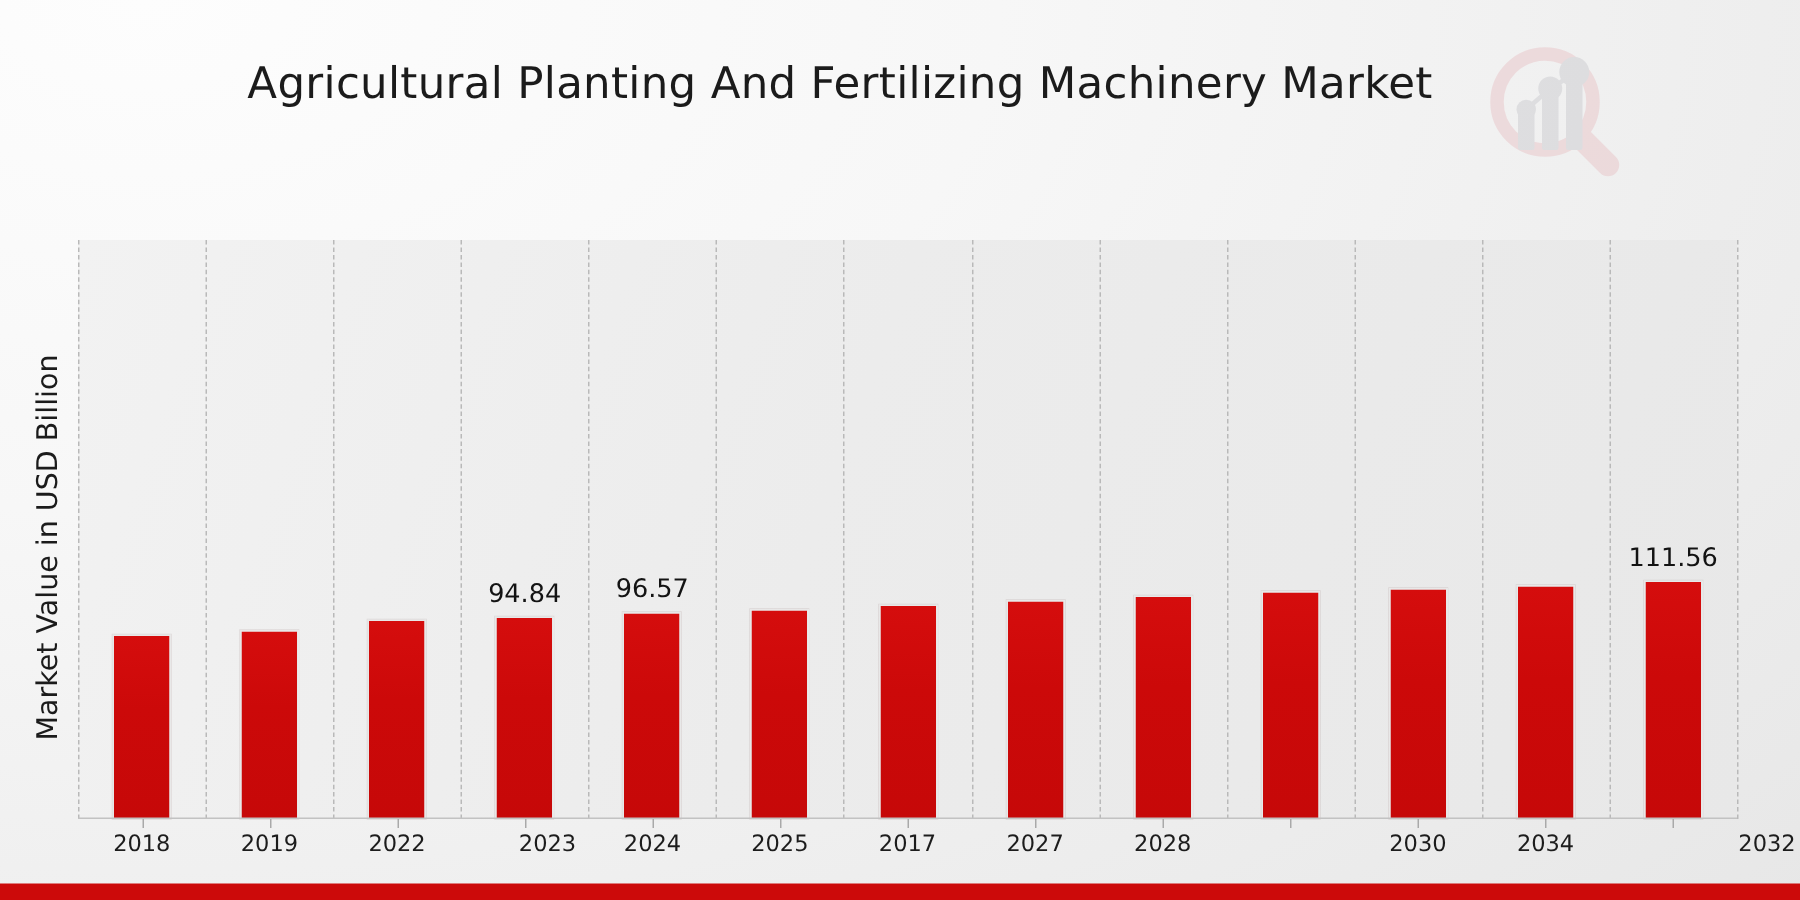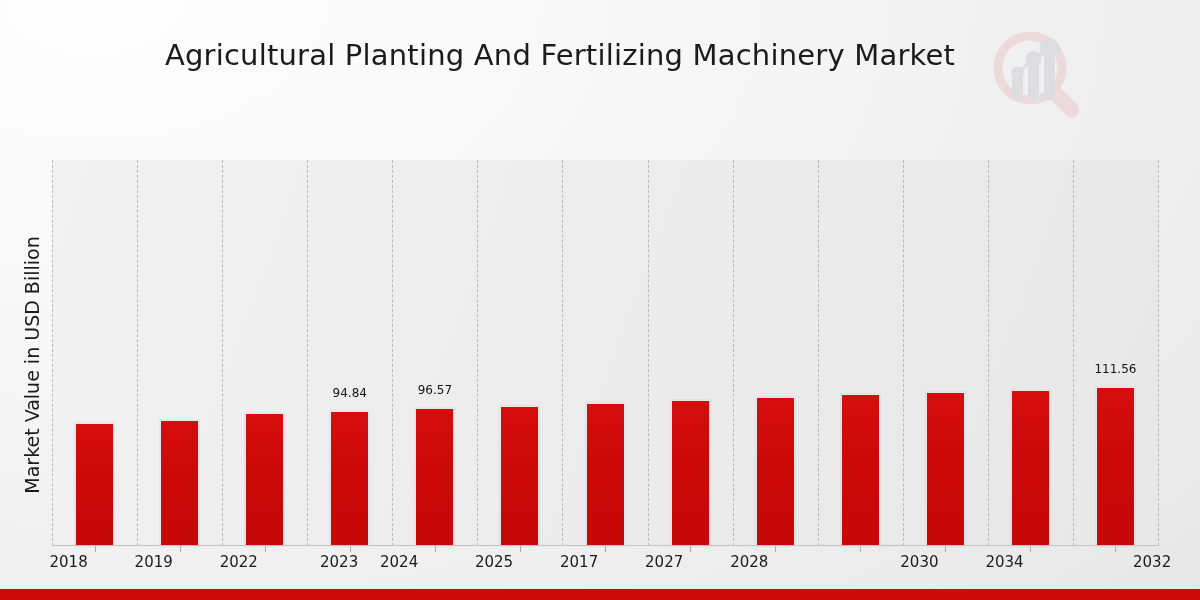--- a/index.html
+++ b/index.html
@@ -97,39 +97,40 @@
     width: 39px;
     background: linear-gradient(180deg, #d50d0d 0%, #cc0909 40%, #c60808 100%);
     border: 1px solid #e8e8e8;
     border-bottom: none;
     box-sizing: border-box;
     box-shadow: 0 0 0 0.5px rgba(170,150,150,0.25);
   }
 
   .bar-label {
     position: absolute;
-    font-size: 12px;
+    font-size: 17px;
     color: #131313;
     white-space: nowrap;
     text-align: center;
     width: 90px;
   }
 
   .tick-mark {
     position: absolute;
     top: 546px;
     width: 1px;
     height: 6px;
     background: #a9a9a9;
   }
 
   .tick-label {
     position: absolute;
     top: 553px;
     width: 90px;
+    text-align: center;
     font-size: 15px;
     color: #1c1c1c;
   }
 
   
   #bottom-band {
     position: absolute;
     left: 0;
     bottom: 0;
     width: 1200px;
@@ -213,21 +214,21 @@
       <div class="tick-mark" style="left: 860.231px;"></div>
       <div class="tick-mark" style="left: 945.308px;"></div>
       <div class="tick-mark" style="left: 1030.38px;"></div>
       <div class="tick-mark" style="left: 1115.46px;"></div>
     </div>
   <div id="tick-labels">
       <div class="tick-label" style="left: 49.5385px;">2018</div>
       <div class="tick-label" style="left: 134.615px;">2019</div>
       <div class="tick-label" style="left: 219.692px;">2022</div>
       <div class="tick-label" style="left: 320px;">2023</div>
-      <div class="tick-label" style="left: 380px;">2024</div>
+      <div class="tick-label" style="left: 390px;">2024</div>
       <div class="tick-label" style="left: 474.923px;">2025</div>
       <div class="tick-label" style="left: 560px;">2017</div>
       <div class="tick-label" style="left: 645.077px;">2027</div>
       <div class="tick-label" style="left: 730.154px;">2028</div>
       <div class="tick-label" style="left: 768px; margin-top: 48px;">2029</div>
       <div class="tick-label" style="left: 900.308px;">2030</div>
       <div class="tick-label" style="left: 985.385px;">2034</div>
       <div class="tick-label" style="left: 1133px;">2032</div>
     </div>
 

